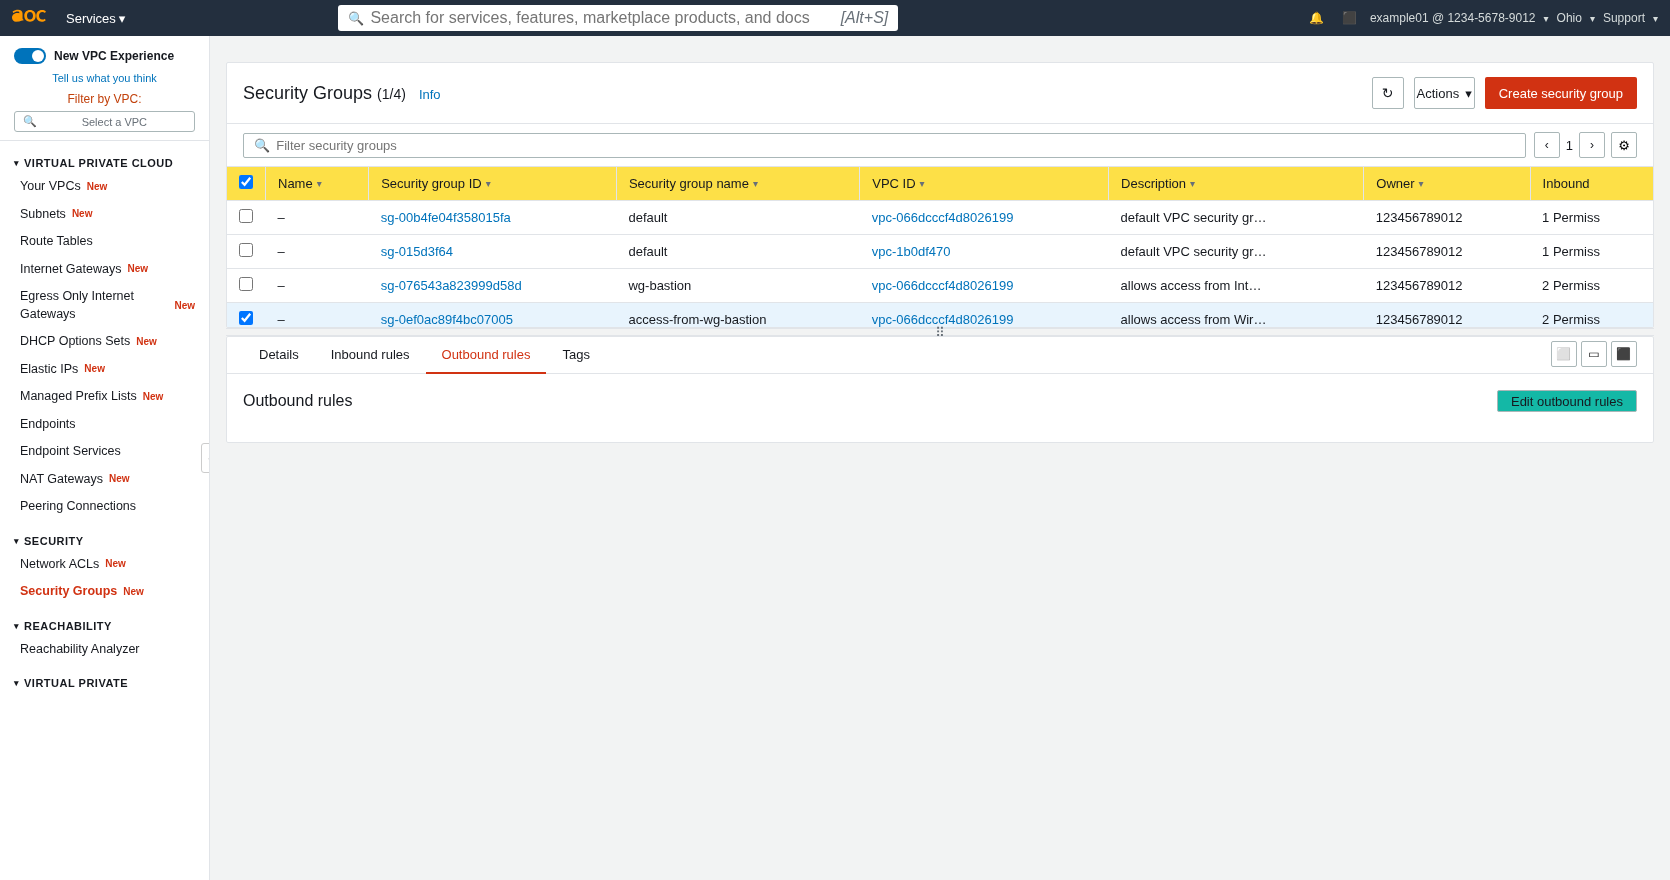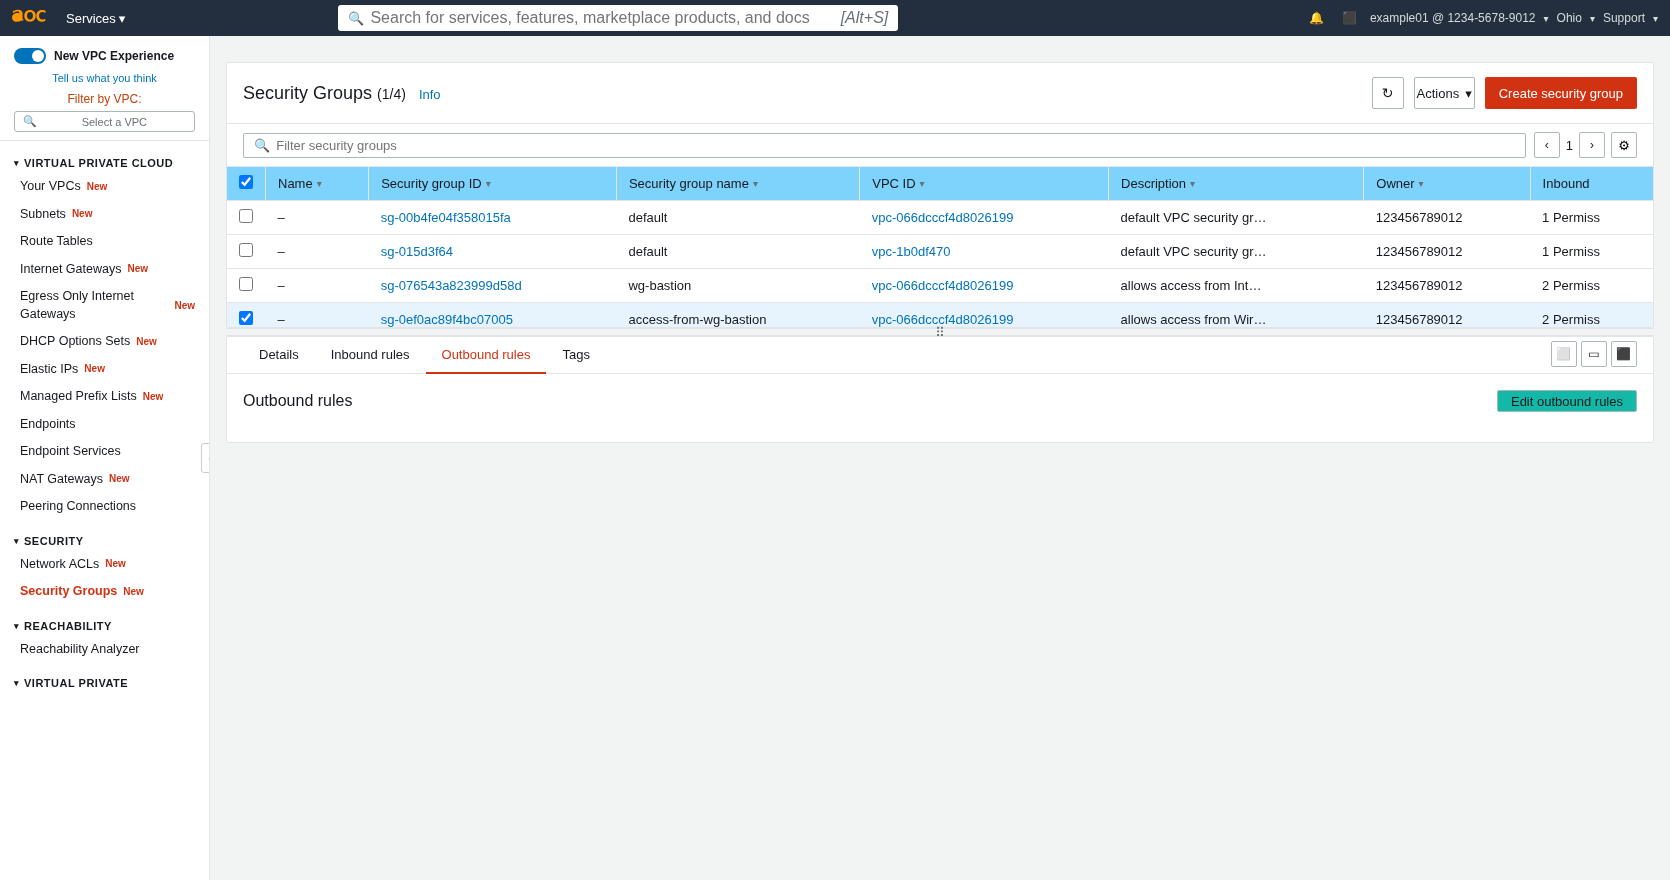--- a/index.html
+++ b/index.html
@@ -347,21 +347,21 @@
       font-size: 13px;
     }
 
     
     .sg-table {
       width: 100%;
       border-collapse: collapse;
       font-size: 13px;
     }
     .sg-table thead tr {
-      background: #7dd3fc;
+      background: #fde047;
       border-bottom: 1px solid #e1e4e8;
     }
     .sg-table thead th {
       padding: 8px 12px;
       text-align: left;
       font-weight: 500;
       color: #16191f;
       white-space: nowrap;
       border-right: 1px solid #e1e4e8;
     }

